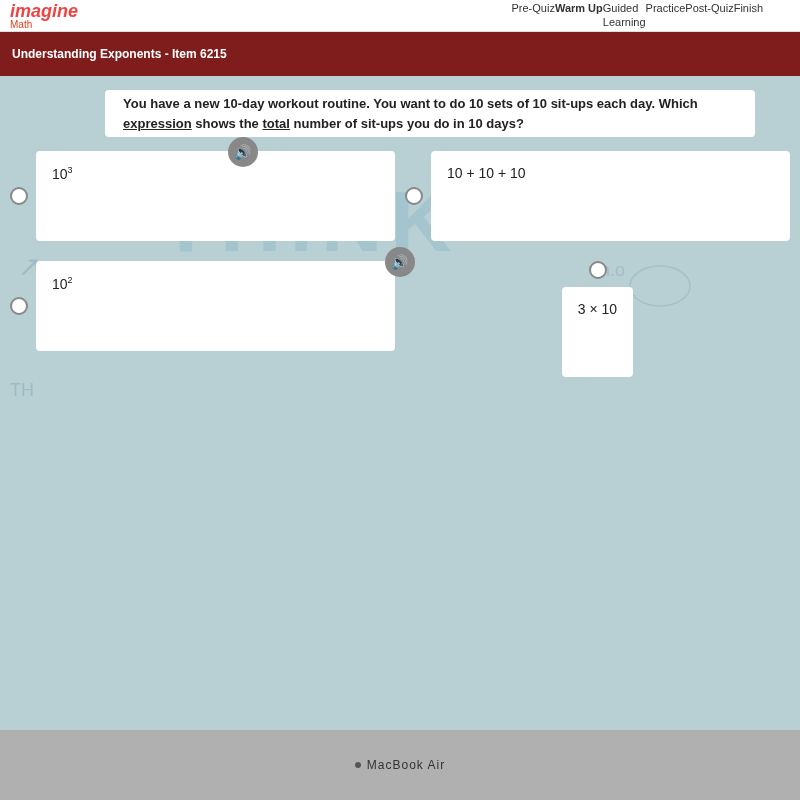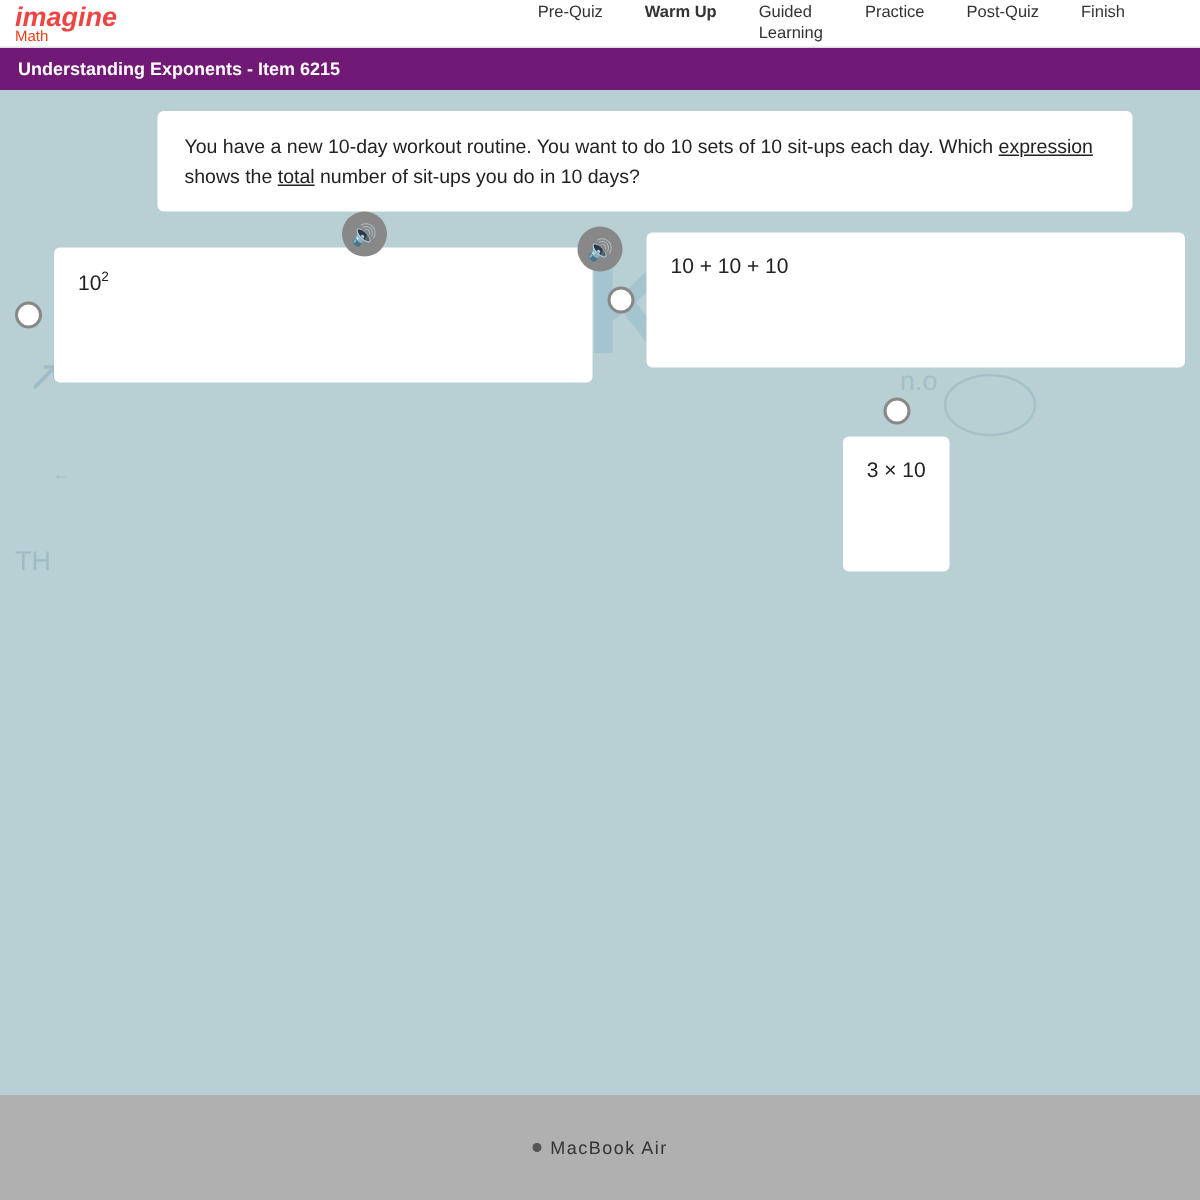--- a/index.html
+++ b/index.html
@@ -45,45 +45,44 @@
     }
 
     .logo-sub {
       color: #e8401a;
       font-size: 10px;
       line-height: 1;
     }
 
     .nav-items {
       display: flex;
-      gap: 28px;
       margin-left: auto;
-      margin-right: 40px;
+      margin-right: 27px;
     }
 
     .nav-item {
       font-size: 11px;
       color: #333;
       cursor: pointer;
       white-space: nowrap;
     }
 
     .nav-item.active {
       color: #333;
       font-weight: bold;
     }
 
     .nav-item.guided {
       line-height: 1.2;
     }
 
     
     .breadcrumb-bar {
-      background: #701a75;
-      height: 28px;
+      background: #7f1d1d;
+      height: 44px;
       display: flex;
       align-items: center;
       padding: 0 12px;
     }
 
     .breadcrumb-text {
       color: white;
       font-size: 12px;
       font-weight: bold;
     }
@@ -93,29 +92,30 @@
       background: #b8cfd4;
       min-height: 670px;
       position: relative;
       overflow: hidden;
     }
 
     
     .question-box {
       background: white;
       border-radius: 4px;
-      padding: 14px 18px;
+      padding: 4px 18px;
       margin: 14px auto;
       width: 650px;
       font-size: 13px;
       line-height: 1.5;
       color: #222;
       position: relative;
       z-index: 2;
       left: 30px;
+      font-weight: bold;
     }
 
     .question-box .underline {
       text-decoration: underline;
     }
 
     
     .audio-btn {
       width: 30px;
       height: 30px;
@@ -270,20 +270,26 @@
     <div class="options-area" style="position:relative;">
 
       <div style="position:absolute; top:-14px; left:228px; z-index:5;">
         <div class="audio-btn">
           <span class="audio-btn-icon">🔊</span>
         </div>
       </div>
 
       <div class="option-column">
 
+        <div class="option-wrapper">
+          <div class="option-radio"></div>
+          <div class="option-card">
+            <span>10<sup>3</sup></span>
+          </div>
+        </div>
 
         <div class="option-wrapper" style="position:relative; margin-top:10px;">
           <div style="position:absolute; top:-14px; right:10px; z-index:5;">
             <div class="audio-btn">
               <span class="audio-btn-icon">🔊</span>
             </div>
           </div>
           <div class="option-radio"></div>
           <div class="option-card">
             <span>10<sup>2</sup></span>

